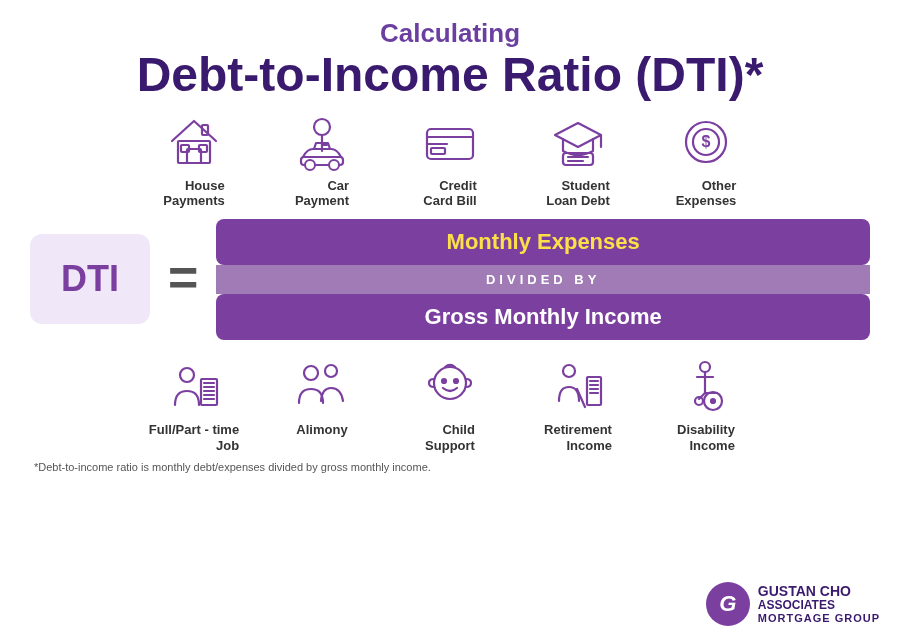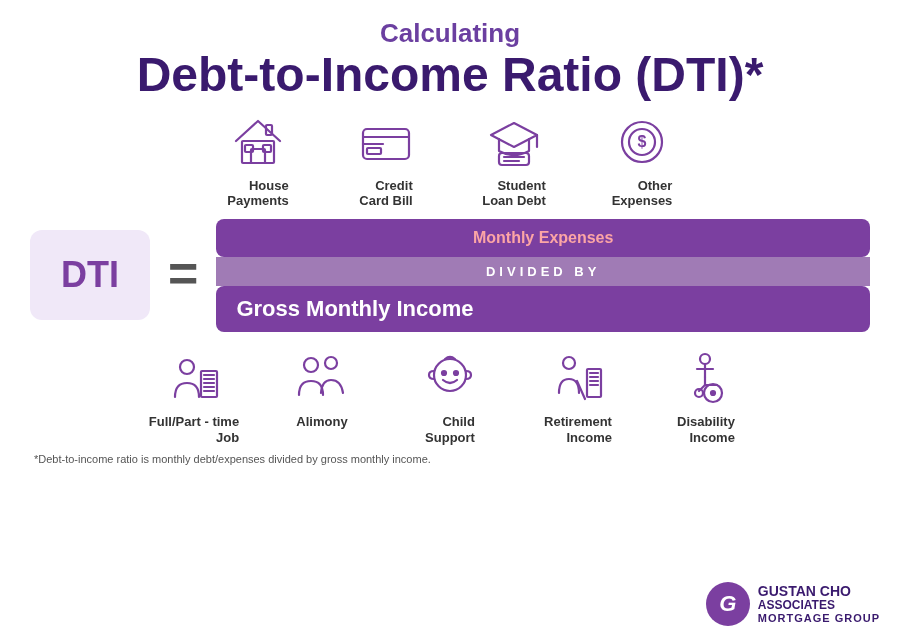--- a/index.html
+++ b/index.html
@@ -110,40 +110,40 @@
     }
 
     .numerator-bar {
       background: #7b3fa0;
       border-radius: 8px;
       padding: 10px 20px;
       text-align: center;
       margin-bottom: 0;
     }
     .numerator-bar span {
-      color: #fca5a5;
-      font-size: 16px;
+      color: #fde047;
+      font-size: 22px;
       font-weight: 700;
     }
 
     .divider-bar {
       background: #a07bb5;
       padding: 7px 20px;
       text-align: center;
       letter-spacing: 4px;
       font-size: 13px;
       font-weight: 700;
       color: white;
     }
 
     .denominator-bar {
       background: #7b3fa0;
       border-radius: 8px;
       padding: 10px 20px;
-      text-align: left;
+      text-align: center;
       margin-top: 0;
     }
     .denominator-bar span {
       color: white;
       font-size: 22px;
       font-weight: 700;
     }
 
     
     .icons-row-bottom {
@@ -236,20 +236,42 @@
             <rect x="16" y="32" width="8" height="7" rx="1"></rect>
             <rect x="34" y="32" width="8" height="7" rx="1"></rect>
 
             <rect x="37" y="12" width="6" height="10" rx="1"></rect>
           </g>
         </svg>
       </div>
       <div class="icon-label">House<br>Payments</div>
     </div>
 
+    <div class="icon-item">
+      <div class="icon-svg">
+        <svg width="58" height="58" viewBox="0 0 58 58">
+          <g fill="none" stroke="#7b3fa0" stroke-width="2.2" stroke-linecap="round" stroke-linejoin="round">
+
+            <circle cx="29" cy="14" r="8"></circle>
+            <line x1="29" y1="22" x2="29" y2="38"></line>
+            <line x1="29" y1="32" x2="34" y2="32"></line>
+            <line x1="29" y1="36" x2="33" y2="36"></line>
+
+            <path d="M10,44 Q14,36 20,36 L38,36 Q44,36 48,44 Z"></path>
+            <rect x="8" y="44" width="42" height="8" rx="3"></rect>
+
+            <circle cx="17" cy="52" r="5" fill="white" stroke="#7b3fa0" stroke-width="2"></circle>
+            <circle cx="41" cy="52" r="5" fill="white" stroke="#7b3fa0" stroke-width="2"></circle>
+
+            <path d="M21,36 L23,30 L35,30 L37,36 Z"></path>
+          </g>
+        </svg>
+      </div>
+      <div class="icon-label">Car<br>Payment</div>
+    </div>
 
     <div class="icon-item">
       <div class="icon-svg">
         <svg width="58" height="58" viewBox="0 0 58 58">
           <g fill="none" stroke="#7b3fa0" stroke-width="2.2" stroke-linecap="round" stroke-linejoin="round">
             <rect x="6" y="16" width="46" height="30" rx="4"></rect>
             <line x1="6" y1="24" x2="52" y2="24"></line>
             <line x1="6" y1="31" x2="26" y2="31"></line>
             <rect x="10" y="35" width="14" height="6" rx="1"></rect>
           </g>

